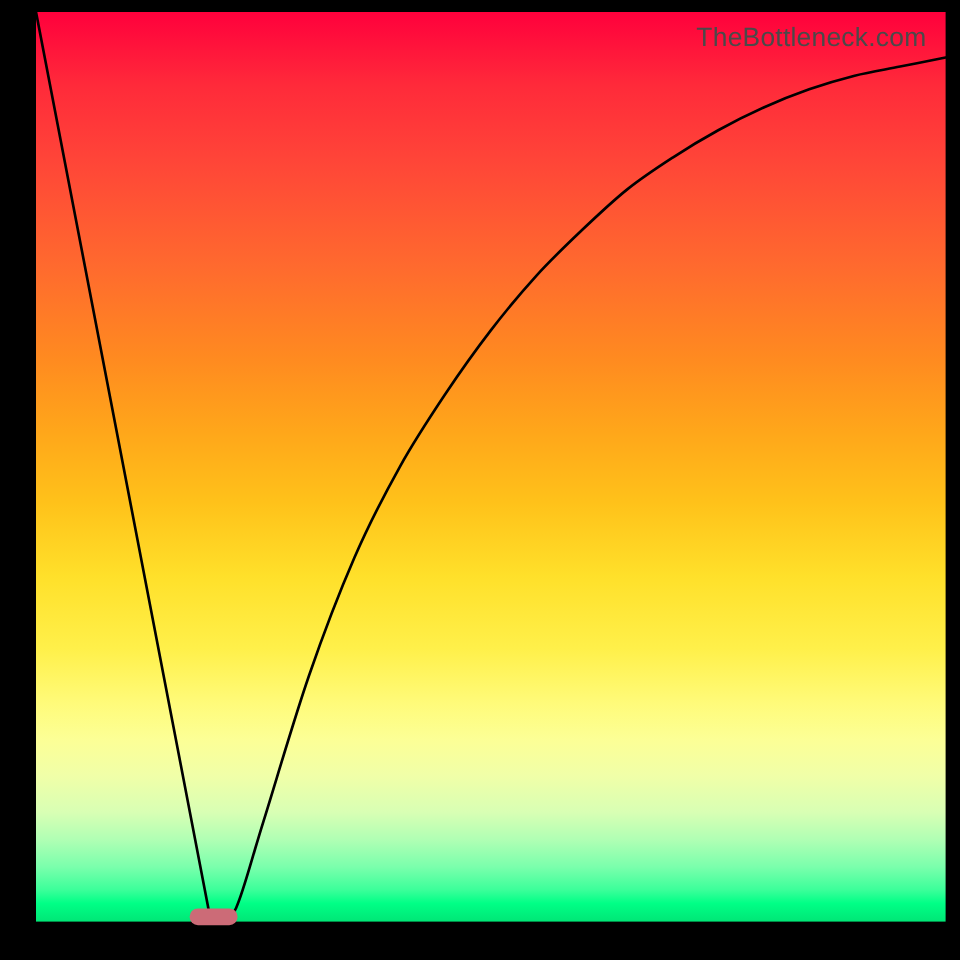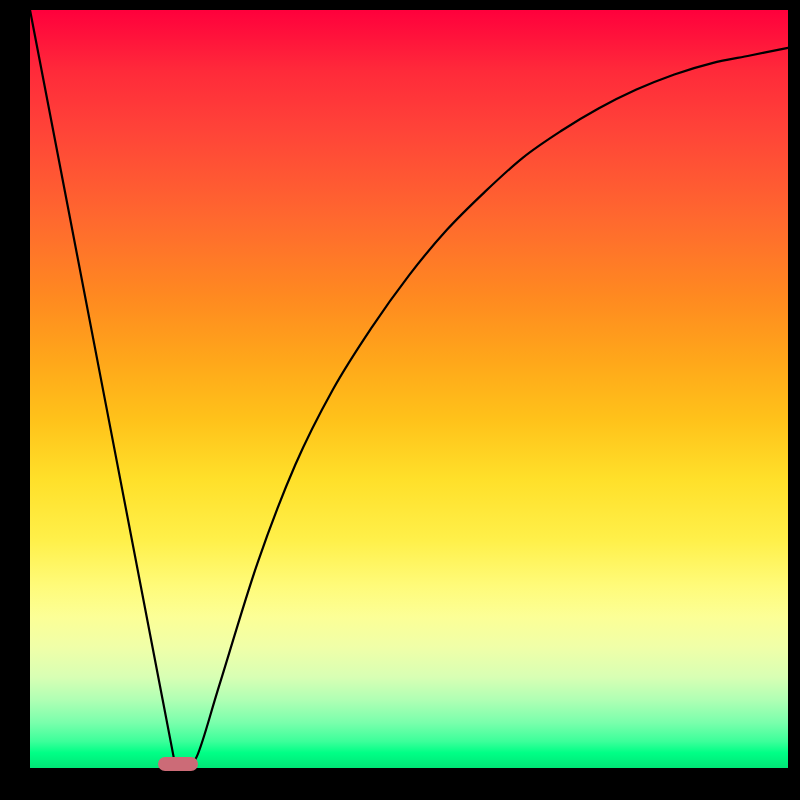--- a/index.html
+++ b/index.html
@@ -70,20 +70,21 @@
     background: #cc6b77;
     transform: translate(-50%, -50%);
   }
 </style>
 </head>
 <body>
 
 <div class="frame">
   <div class="plot-area">
 
+    <div class="attribution">TheBottleneck.com</div>
 
     <svg class="curve" viewBox="0 0 758 758" preserveAspectRatio="none">
       <path id="curve-path" fill="none" stroke="#000" stroke-width="2.2" stroke-linejoin="round" stroke-linecap="round" d="M 0.00 0.00 L 37.90 197.08 L 75.80 394.16 L 113.70 591.24 L 132.65 689.78 L 144.02 748.90 L 151.60 758.00 C 154.13 756.11, 160.44 760.53, 166.76 746.63 C 173.08 732.73, 179.39 706.84, 189.50 674.62 C 199.61 642.40, 214.77 589.98, 227.40 553.34 C 240.03 516.70, 252.67 483.86, 265.30 454.80 C 277.93 425.74, 290.57 401.74, 303.20 379.00 C 315.83 356.26, 328.47 337.31, 341.10 318.36 C 353.73 299.41, 366.37 281.72, 379.00 265.30 C 391.63 248.88, 404.27 233.72, 416.90 219.82 C 429.53 205.92, 442.17 193.92, 454.80 181.92 C 467.43 169.92, 480.07 157.92, 492.70 147.81 C 505.33 137.70, 517.97 129.49, 530.60 121.28 C 543.23 113.07, 555.87 105.49, 568.50 98.54 C 581.13 91.59, 593.77 85.28, 606.40 79.59 C 619.03 73.91, 631.67 68.85, 644.30 64.43 C 656.93 60.01, 669.57 56.22, 682.20 53.06 C 694.83 49.90, 707.47 48.01, 720.10 45.48 C 732.73 42.95, 751.68 39.16, 758.00 37.90"></path>
     </svg>
 
     <div id="marker" class="marker" style="left: 147.81px; top: 754.21px;"></div>
 
   </div>
 </div>
 

